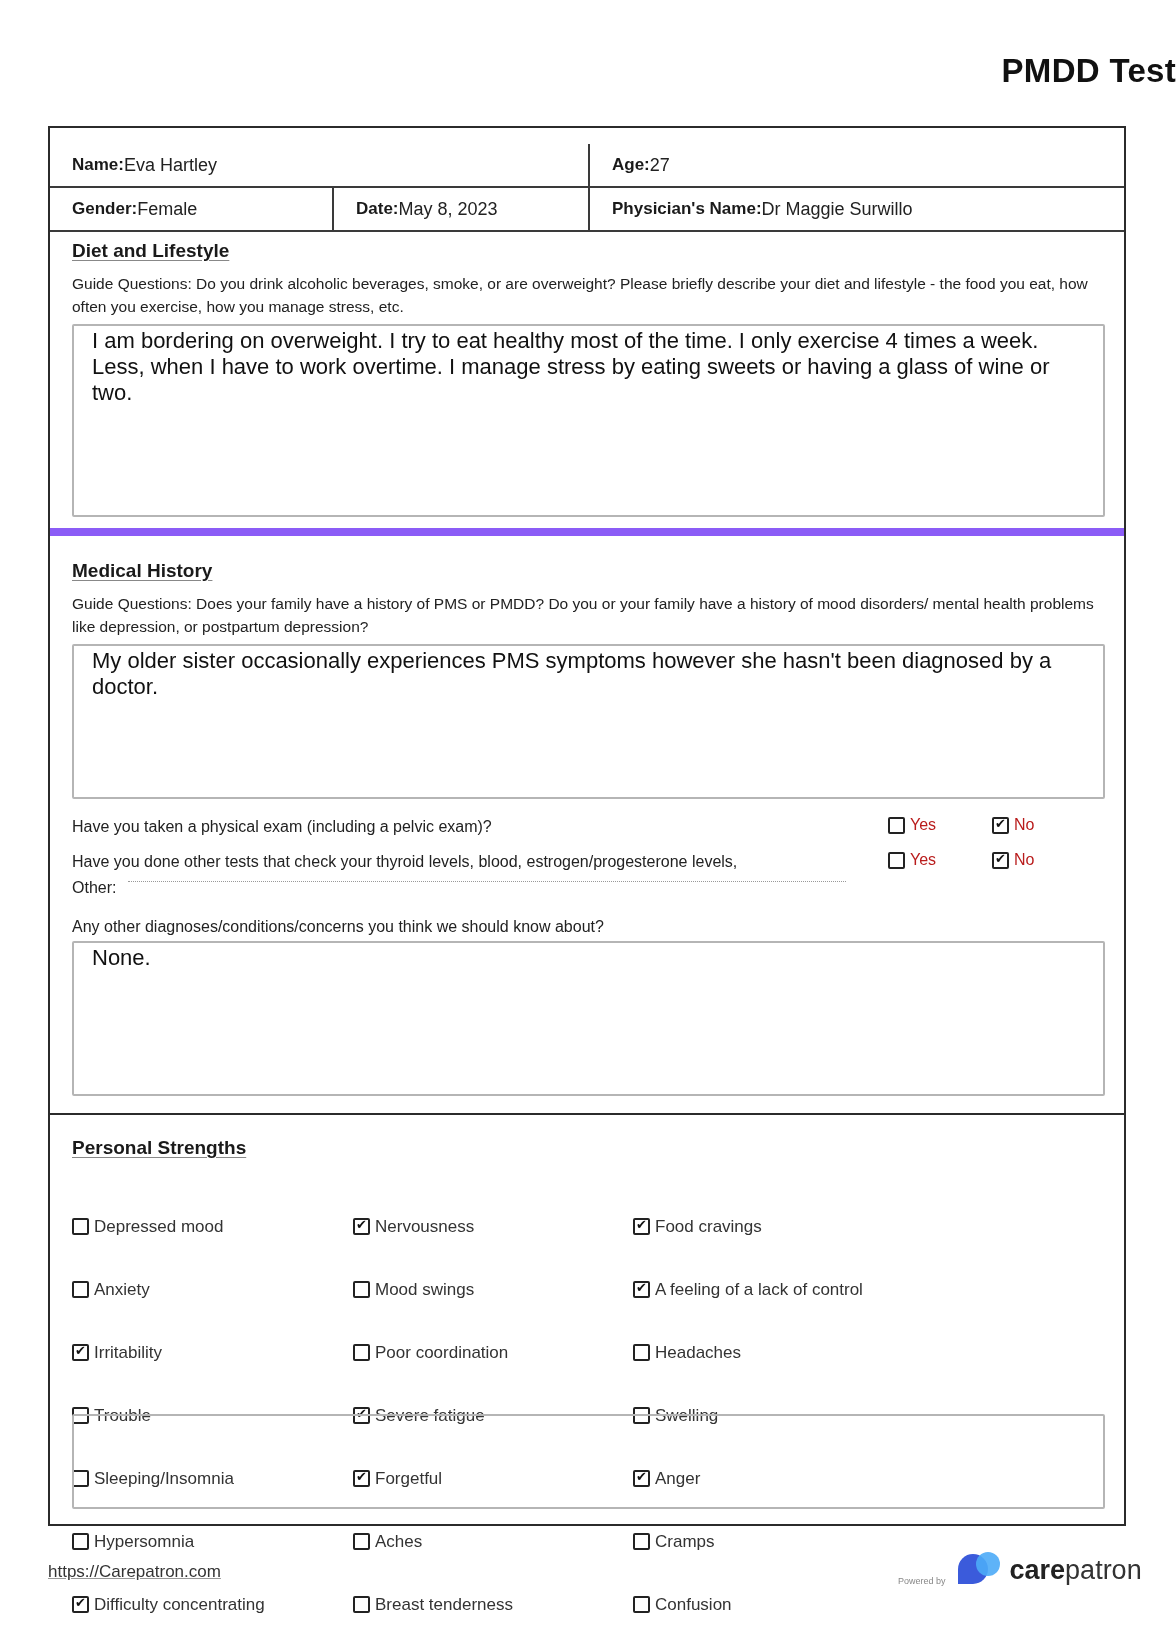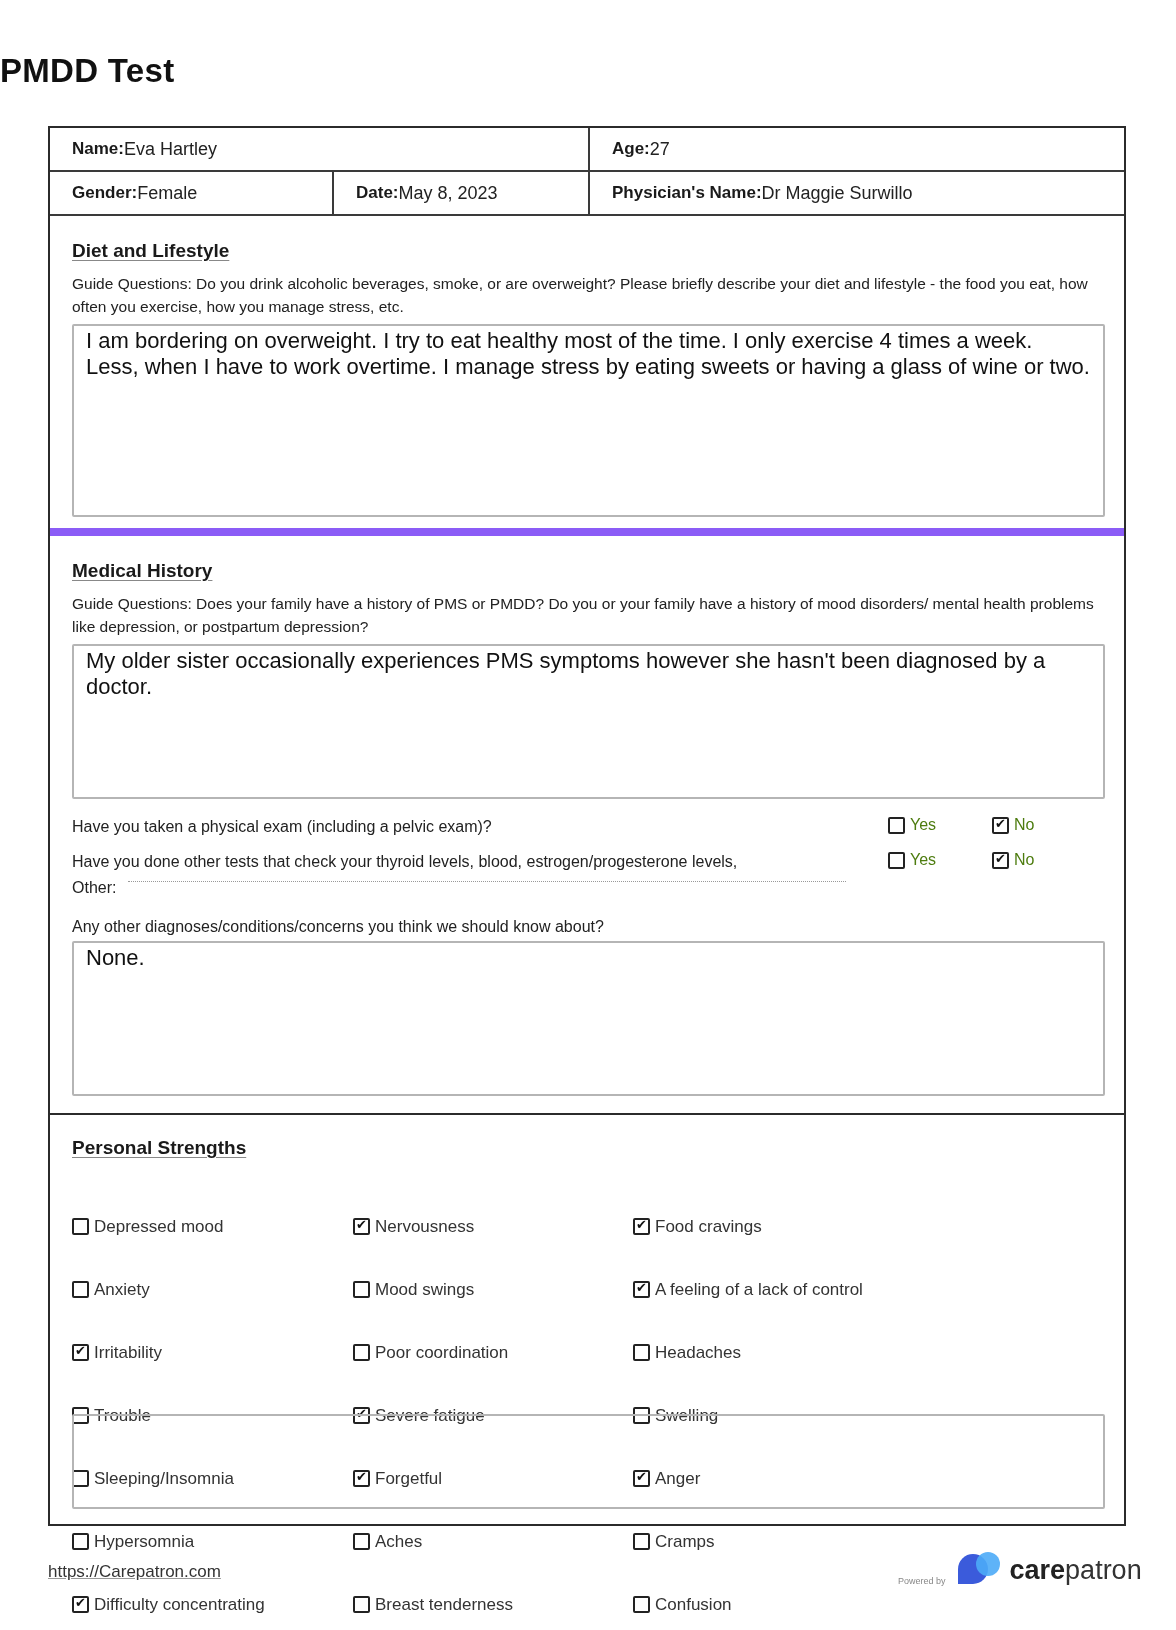--- a/index.html
+++ b/index.html
@@ -1,28 +1,28 @@
 <!DOCTYPE html>
 <html><head>
   <meta charset="utf-8">
   <style>
     html, body { margin: 0; padding: 0; background: #ffffff; }
     body {
       width: 1176px; height: 1630px; position: relative; overflow: hidden;
       font-family: "Liberation Sans", sans-serif; color: #1a1a1a;
     }
     .title {
-      position: absolute; top: 52px; left: 0; width: 1176px; text-align: left;
+      position: absolute; top: 52px; left: 0; width: 1176px; text-align: right;
       font-size: 33px; font-weight: bold; color: #111; letter-spacing: 0.3px;
     }
     .sheet {
       position: absolute; left: 48px; top: 126px; width: 1078px; height: 1400px;
       border: 2px solid #2b2b2b; box-sizing: border-box;
     }
-    .hdr-row { position: absolute; left: 0; width: 100%; display: flex; border-bottom: 2px solid #3a3a3a; box-sizing: border-box; }
+    .hdr-row { position: absolute; left: 0; width: 100%; display: flex; border-bottom: 2px solid #3a3a3a; box-sizing: border-box; margin-top: 16px; }
     .hdr-row.r1 { top: 0; height: 44px; }
     .hdr-row.r2 { top: 44px; height: 44px; align-items: flex-end; }
     .cell {
       box-sizing: border-box; height: 100%; display: flex; align-items: center;
       padding-left: 22px; font-size: 18px; color: #222; border-right: 2px solid #3a3a3a;
     }
     .cell:last-child { border-right: none; }
     .cell b { font-weight: bold; font-size: 17px; color: #1a1a1a; }
     .section { position: absolute; left: 0; width: 100%; box-sizing: border-box; }
     .section.s1 { top: 88px; height: 320px; border-bottom: 8px solid #8b5cf6; }
@@ -30,25 +30,25 @@
     .section.s3 { top: 987px; height: 411px; }
     .sec-title {
       position: absolute; left: 22px; font-size: 19px; font-weight: bold; color: #1a1a1a;
       text-decoration: underline; text-underline-offset: 3px; text-decoration-color: #888;
     }
     .guide {
       position: absolute; left: 22px; width: 1030px; font-size: 15.5px; line-height: 23px; color: #222;
     }
     .answer-box {
       position: absolute; left: 22px; width: 1033px; border: 2px solid #b5b5b5; box-sizing: border-box;
-      border-radius: 2px; padding: 2px 12px; font-size: 22px; line-height: 26px; color: #111;
+      border-radius: 2px; padding: 2px 18px; font-size: 22px; line-height: 26px; color: #111;
       font-family: "Liberation Sans", sans-serif;
     }
     .q-line { position: absolute; left: 22px; font-size: 16px; color: #222; }
-    .yn { position: absolute; display: flex; align-items: center; font-size: 16px; color: #4d7c0f; }
+    .yn { position: absolute; display: flex; align-items: center; font-size: 16px; color: #b91c1c; }
     .cb {
       display: inline-block; width: 17px; height: 17px; border: 2px solid #222; border-radius: 2px;
       box-sizing: border-box; margin-right: 5px; position: relative; background: #fff;
     }
     .cb.checked::after {
       content: "\2714"; position: absolute; left: 1px; top: -3px; font-size: 13px; color: #111;
     }
     .dotted {
       position: absolute; left: 78px; top: 345px; width: 718px; border-bottom: 1px dotted #999;
     }

